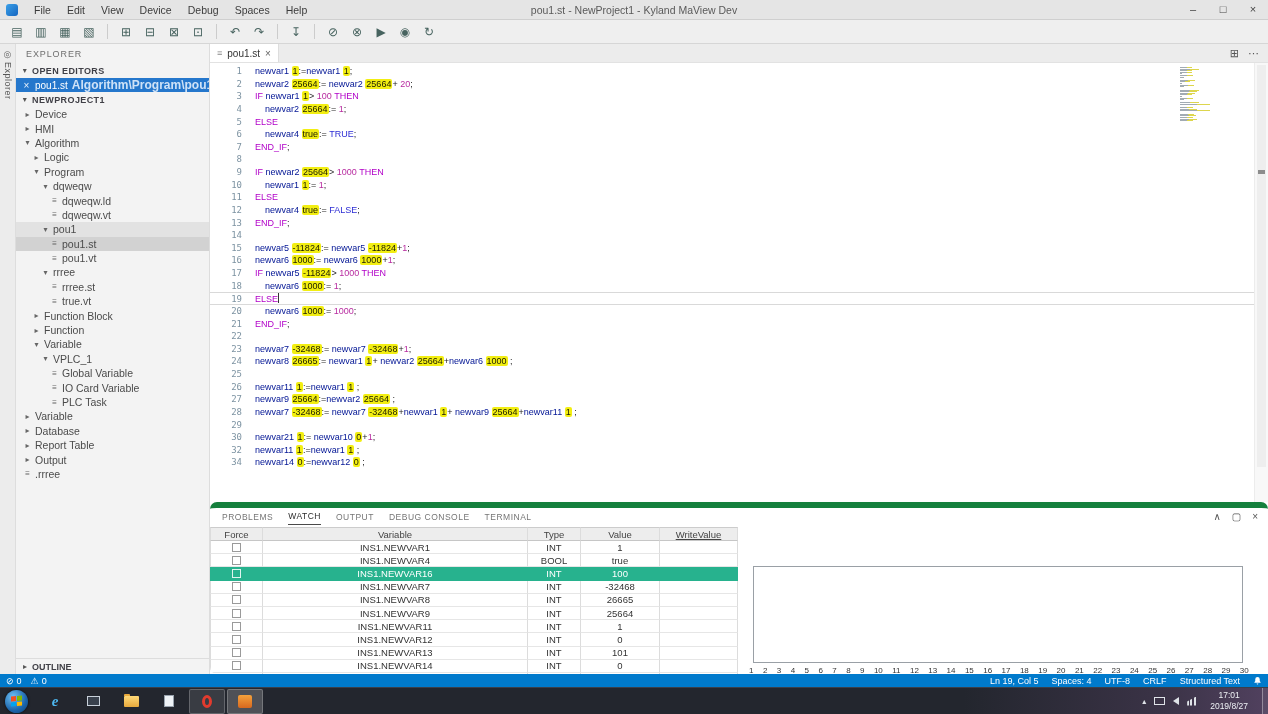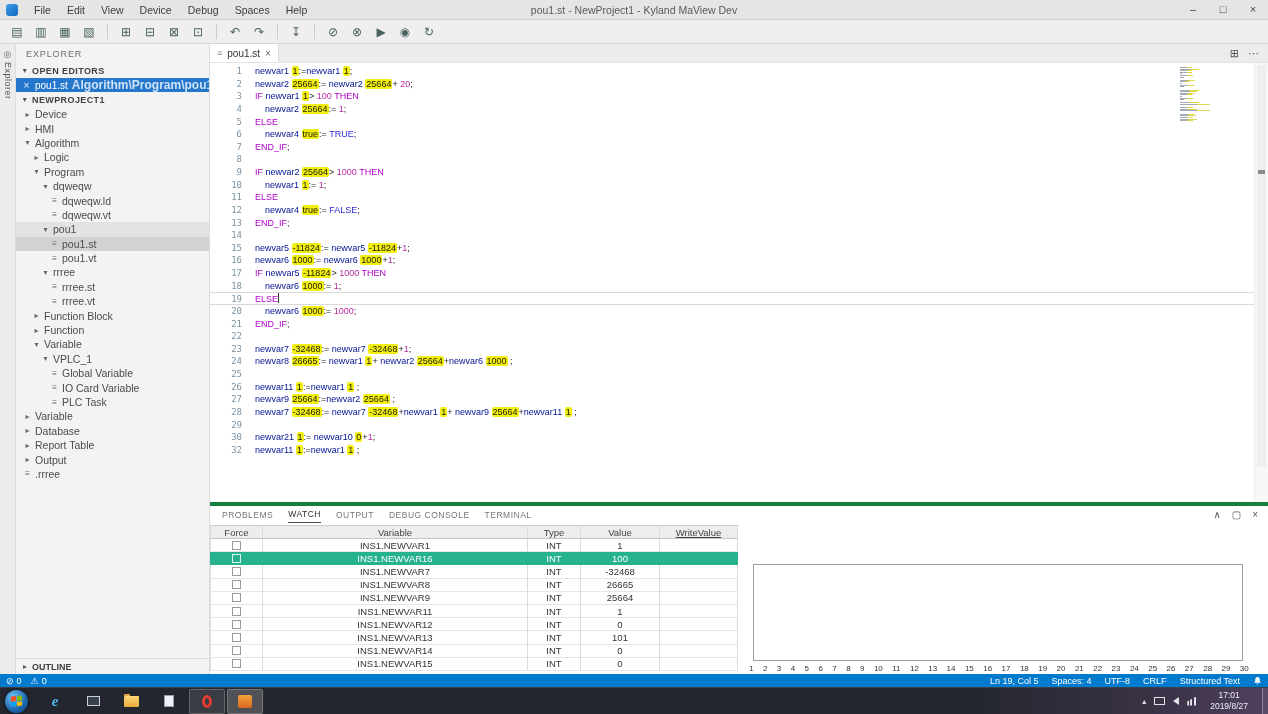--- a/index.html
+++ b/index.html
@@ -61,21 +61,21 @@
 .tk-p{color:#1e1e1e;}
 .caret{display:inline-block;width:1px;height:10px;background:#333;vertical-align:-1px;}
 .minimap{position:absolute;right:56px;top:4px;width:32px;}
 .mm-line{height:1px;margin-bottom:.62px;background:#a2abb3;}
 .mm-line.mm-y{background:linear-gradient(90deg,#a2abb3 55%,#ddd64e 55%);}
 .vscroll{position:absolute;right:0;top:0;width:14px;height:439px;background:#f8f8f8;border-left:1px solid #ececec;}
 .vthumb{position:absolute;left:2px;right:2px;top:2px;height:402px;background:#eeeeee;}
 .scrollmark{position:absolute;left:3px;right:3px;top:107px;height:4px;background:#8c8c8c;}
 
 
-.panel{position:absolute;left:210px;top:502px;width:1058px;height:172px;background:#fff;border-top:4px solid #15803d;overflow:hidden;}
+.panel{position:absolute;left:210px;top:502px;width:1058px;height:172px;background:#fff;border-top:6px solid #15803d;overflow:hidden;border-radius:7px;}
 .panel-tabs{height:17px;display:flex;align-items:center;padding-left:12px;gap:15px;}
 .ptab{font-size:8.5px;letter-spacing:.5px;color:#757575;height:100%;display:flex;align-items:center;}
 .ptab.active{color:#2b2b2b;border-bottom:1px solid #4a4a4a;}
 .panel-actions{position:absolute;right:0;top:0;height:17px;display:flex;gap:11px;padding-right:10px;color:#555;font-size:10px;align-items:center;}
 .watch{position:absolute;left:0;top:19px;width:529px;}
 .wrow,.whrow{display:flex;}
 .wcell{border-right:1px solid #dcdcdc;border-bottom:1px solid #e6e6e6;font-size:9.5px;display:flex;align-items:center;justify-content:center;height:13.2px;color:#333;overflow:hidden;}
 .whrow .wcell{background:#ededed;height:14px;border-top:1px solid #ccc;border-bottom:1px solid #c6c6c6;color:#444;}
 .c-force{width:53px;border-left:1px solid #dcdcdc;}
 .c-var{width:265px;}
@@ -233,21 +233,21 @@
       <div class="tree-item" style="padding-left: 24px;">
         <span class="chev">▾</span>
         <span class="tree-label">rrree</span>
       </div>
       <div class="tree-item" style="padding-left: 33px;">
         <span class="chev">≡</span>
         <span class="tree-label">rrree.st</span>
       </div>
       <div class="tree-item" style="padding-left: 33px;">
         <span class="chev">≡</span>
-        <span class="tree-label">rrree.vt</span>
+        <span class="tree-label">true.vt</span>
       </div>
       <div class="tree-item" style="padding-left: 15px;">
         <span class="chev">▸</span>
         <span class="tree-label">Function Block</span>
       </div>
       <div class="tree-item" style="padding-left: 15px;">
         <span class="chev">▸</span>
         <span class="tree-label">Function</span>
       </div>
       <div class="tree-item" style="padding-left: 15px;">
@@ -335,20 +335,21 @@
         <div class="cl"><span class="gutter">22</span><span class="ltext"></span></div>
         <div class="cl"><span class="gutter">23</span><span class="ltext"><span class="tk-v">newvar7 </span><span class="tk-b">-32468</span><span class="tk-p">:= </span><span class="tk-v">newvar7 </span><span class="tk-b">-32468</span><span class="tk-p">+</span><span class="tk-n">1</span><span class="tk-p">;</span></span></div>
         <div class="cl"><span class="gutter">24</span><span class="ltext"><span class="tk-v">newvar8 </span><span class="tk-b">26665</span><span class="tk-p">:= </span><span class="tk-v">newvar1 </span><span class="tk-b">1</span><span class="tk-p">+ </span><span class="tk-v">newvar2 </span><span class="tk-b">25664</span><span class="tk-p">+</span><span class="tk-v">newvar6 </span><span class="tk-b">1000</span><span class="tk-p"> ;</span></span></div>
         <div class="cl"><span class="gutter">25</span><span class="ltext"></span></div>
         <div class="cl"><span class="gutter">26</span><span class="ltext"><span class="tk-v">newvar11 </span><span class="tk-b">1</span><span class="tk-p">:=</span><span class="tk-v">newvar1 </span><span class="tk-b">1</span><span class="tk-p"> ;</span></span></div>
         <div class="cl"><span class="gutter">27</span><span class="ltext"><span class="tk-v">newvar9 </span><span class="tk-b">25664</span><span class="tk-p">:=</span><span class="tk-v">newvar2 </span><span class="tk-b">25664</span><span class="tk-p"> ;</span></span></div>
         <div class="cl"><span class="gutter">28</span><span class="ltext"><span class="tk-v">newvar7 </span><span class="tk-b">-32468</span><span class="tk-p">:= </span><span class="tk-v">newvar7 </span><span class="tk-b">-32468</span><span class="tk-p">+</span><span class="tk-v">newvar1 </span><span class="tk-b">1</span><span class="tk-p">+ </span><span class="tk-v">newvar9 </span><span class="tk-b">25664</span><span class="tk-p">+</span><span class="tk-v">newvar11 </span><span class="tk-b">1</span><span class="tk-p"> ;</span></span></div>
         <div class="cl"><span class="gutter">29</span><span class="ltext"></span></div>
         <div class="cl"><span class="gutter">30</span><span class="ltext"><span class="tk-v">newvar21 </span><span class="tk-b">1</span><span class="tk-p">:= </span><span class="tk-v">newvar10 </span><span class="tk-b">0</span><span class="tk-p">+</span><span class="tk-n">1</span><span class="tk-p">;</span></span></div>
         <div class="cl"><span class="gutter">32</span><span class="ltext"><span class="tk-v">newvar11 </span><span class="tk-b">1</span><span class="tk-p">:=</span><span class="tk-v">newvar1 </span><span class="tk-b">1</span><span class="tk-p"> ;</span></span></div>
+        <div class="cl"><span class="gutter">34</span><span class="ltext"><span class="tk-v">newvar14 </span><span class="tk-b">0</span><span class="tk-p">:=</span><span class="tk-v">newvar12 </span><span class="tk-b">0</span><span class="tk-p"> ;</span></span></div>
       </div>
     <div class="minimap">
         <div class="mm-line mm-y" style="width: 11.55px;"></div>
         <div class="mm-line mm-y" style="width: 18.7px;"></div>
         <div class="mm-line mm-y" style="width: 12.1px;"></div>
         <div class="mm-line mm-y" style="width: 12.1px;"></div>
         <div class="mm-line" style="width: 2.2px;"></div>
         <div class="mm-line mm-y" style="width: 13.2px;"></div>
         <div class="mm-line" style="width: 3.85px;"></div>
         <div class="mm-line" style="width: 0px;"></div>
@@ -410,20 +411,29 @@
     <div>
         <div class="wrow">
           <div class="wcell c-force">
             <span class="cb"></span>
           </div>
           <div class="wcell c-var">INS1.NEWVAR1</div>
           <div class="wcell c-type">INT</div>
           <div class="wcell c-val">1</div>
           <div class="wcell c-wval"></div>
         </div>
+        <div class="wrow">
+          <div class="wcell c-force">
+            <span class="cb"></span>
+          </div>
+          <div class="wcell c-var">INS1.NEWVAR4</div>
+          <div class="wcell c-type">BOOL</div>
+          <div class="wcell c-val">true</div>
+          <div class="wcell c-wval"></div>
+        </div>
         <div class="wrow sel">
           <div class="wcell c-force">
             <span class="cb"></span>
           </div>
           <div class="wcell c-var">INS1.NEWVAR16</div>
           <div class="wcell c-type">INT</div>
           <div class="wcell c-val">100</div>
           <div class="wcell c-wval"></div>
         </div>
         <div class="wrow">

